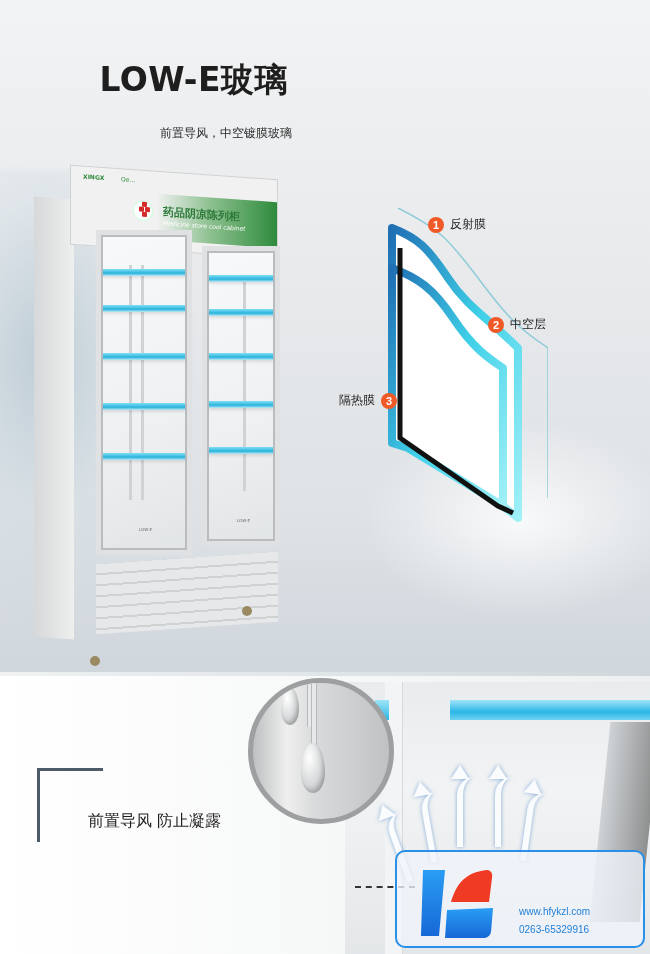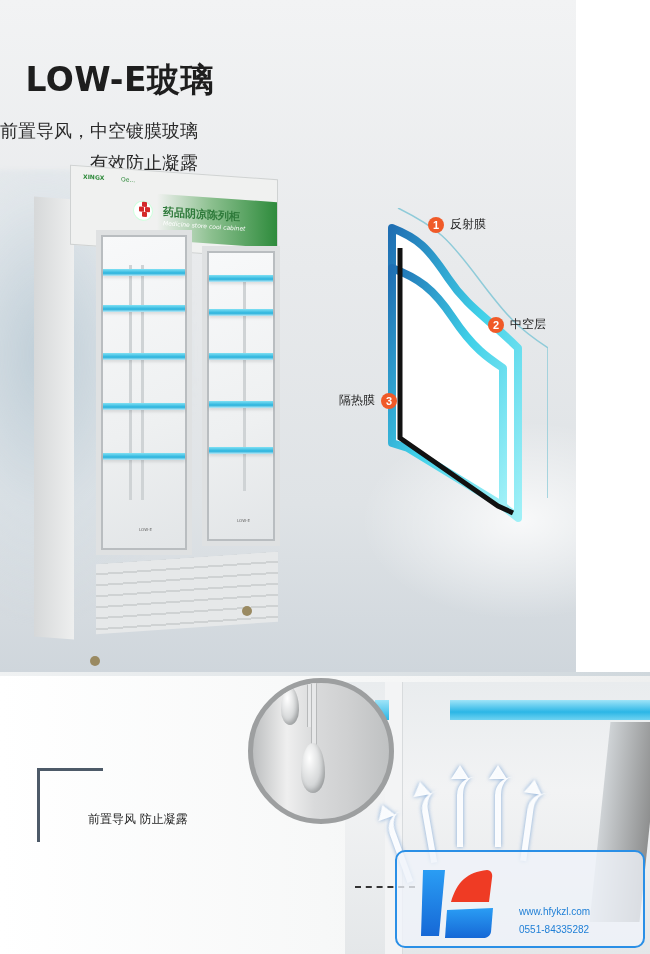--- a/index.html
+++ b/index.html
@@ -1,41 +1,41 @@
 <!DOCTYPE html>
 <html><head>
 <meta charset="utf-8">
 <style>
   * { box-sizing: border-box; margin: 0; padding: 0; }
   html, body { width: 650px; height: 954px; overflow: hidden; background: #ffffff; }
   body { position: relative; font-family: "DejaVu Sans", "Liberation Sans", sans-serif; }
 
   
   .top {
-    position: absolute; left: 0; top: 0; width: 576px; height: 672px;
+    position: absolute; left: 0; top: 0; width: 650px; height: 672px;
     background: linear-gradient(180deg, #f2f3f4 0%, #e8eaec 40%, #dfe3e6 75%, #cfd6dc 100%);
     overflow: hidden;
   }
   .splash {
     position: absolute; left: -60px; top: 170px; width: 260px; height: 460px;
     background: radial-gradient(ellipse at 40% 40%, rgba(160,185,200,0.55) 0%, rgba(200,215,225,0.3) 40%, rgba(255,255,255,0) 70%);
     filter: blur(2px);
   }
   .splash2 {
     position: absolute; left: 360px; top: 420px; width: 320px; height: 200px;
     background: radial-gradient(ellipse at 50% 50%, rgba(255,255,255,0.8) 0%, rgba(255,255,255,0) 70%);
   }
   .headline {
     position: absolute; right: 362px; top: 58px;
     font-size: 33px; color: #1e1e1e; letter-spacing: 0.5px; white-space: nowrap;
     font-family: "DejaVu Sans", sans-serif;
   }
   .sub1, .sub2 {
-    position: absolute; right: 378px; white-space: nowrap;
-    font-size: 18px; color: #2a2a2a;
+    position: absolute; right: 358px; white-space: nowrap;
+    font-size: 12px; color: #2a2a2a; margin-top: 6px;
   }
   .sub1 { top: 119px; }
   .sub2 { top: 151px; }
 
   
   .cabinet { position: absolute; left: 30px; top: 168px; width: 250px; height: 500px; }
   .cab-side {
     position: absolute; left: 4px; top: 30px; width: 40px; height: 440px;
     background: linear-gradient(90deg, #d6d8d9, #eeefef);
     transform: skewY(4deg);
@@ -106,21 +106,21 @@
   }
   .bottom-topstrip {
     position: absolute; left: 0; top: 0; width: 650px; height: 4px;
     background: linear-gradient(90deg, #f0f2f3, #cfd7dc);
   }
   .bracket {
     position: absolute; left: 37px; top: 96px; width: 66px; height: 74px;
     border-left: 3px solid #4d5a68; border-top: 3px solid #4d5a68;
   }
   .bottom-caption {
-    position: absolute; left: 88px; top: 139px; font-size: 12px; color: #1e1e1e; white-space: nowrap;
+    position: absolute; left: 88px; top: 139px; font-size: 16px; color: #1e1e1e; white-space: nowrap;
   }
   .photo {
     position: absolute; left: 345px; top: 10px; width: 305px; height: 272px;
     background: linear-gradient(180deg, #e9ecee 0%, #f2f3f4 40%, #e4e7e9 100%);
   }
   .photo-shelf {
     position: absolute; left: 105px; top: 18px; width: 200px; height: 20px;
     background: linear-gradient(180deg, #9fe4f8, #2bb6e6 60%, #6fd3f2);
   }
   .photo-shelf-left {
@@ -177,21 +177,20 @@
 </style>
 </head>
 <body>
 
 <section class="top">
   <div class="splash"></div>
   <div class="splash2"></div>
 
   <h1 class="headline">LOW-E玻璃</h1>
   <div class="sub1">前置导风，中空镀膜玻璃</div>
-  <div class="sub2">有效防止凝露</div>
 
   <div class="cabinet">
     <div class="cab-side"></div>
     <div class="cab-header">
       <span class="cab-brand">XINGX</span>
       <span class="cab-brand2">Oe...</span>
       <div class="cab-green"></div>
       <div class="cab-logo"></div>
       <span class="cab-title">药品阴凉陈列柜</span>
       <span class="cab-en">Medicine store cool cabinet</span>
@@ -290,14 +289,14 @@
       <linearGradient id="lb" x1="0" y1="0" x2="0" y2="1">
         <stop offset="0" stop-color="#2a9df4"></stop>
         <stop offset="1" stop-color="#1668d6"></stop>
       </linearGradient>
     </defs>
     <path d="M6 8 L 28 8 L 22 74 L 4 74 Z" fill="url(#lb)"></path>
     <path d="M34 40 C 40 20, 50 10, 70 8 C 74 8, 76 12, 75 16 L 72 40 Z" fill="#ef3b24"></path>
     <path d="M30 48 L 76 46 L 74 70 C 73 74, 70 76, 66 76 L 28 76 Z" fill="url(#lb)"></path>
   </svg>
   <div class="brand-url">www.hfykzl.com</div>
-  <div class="brand-phone">0551-84335282</div>
+  <div class="brand-phone">0263-65329916</div>
 </div>
 
 </body></html>

